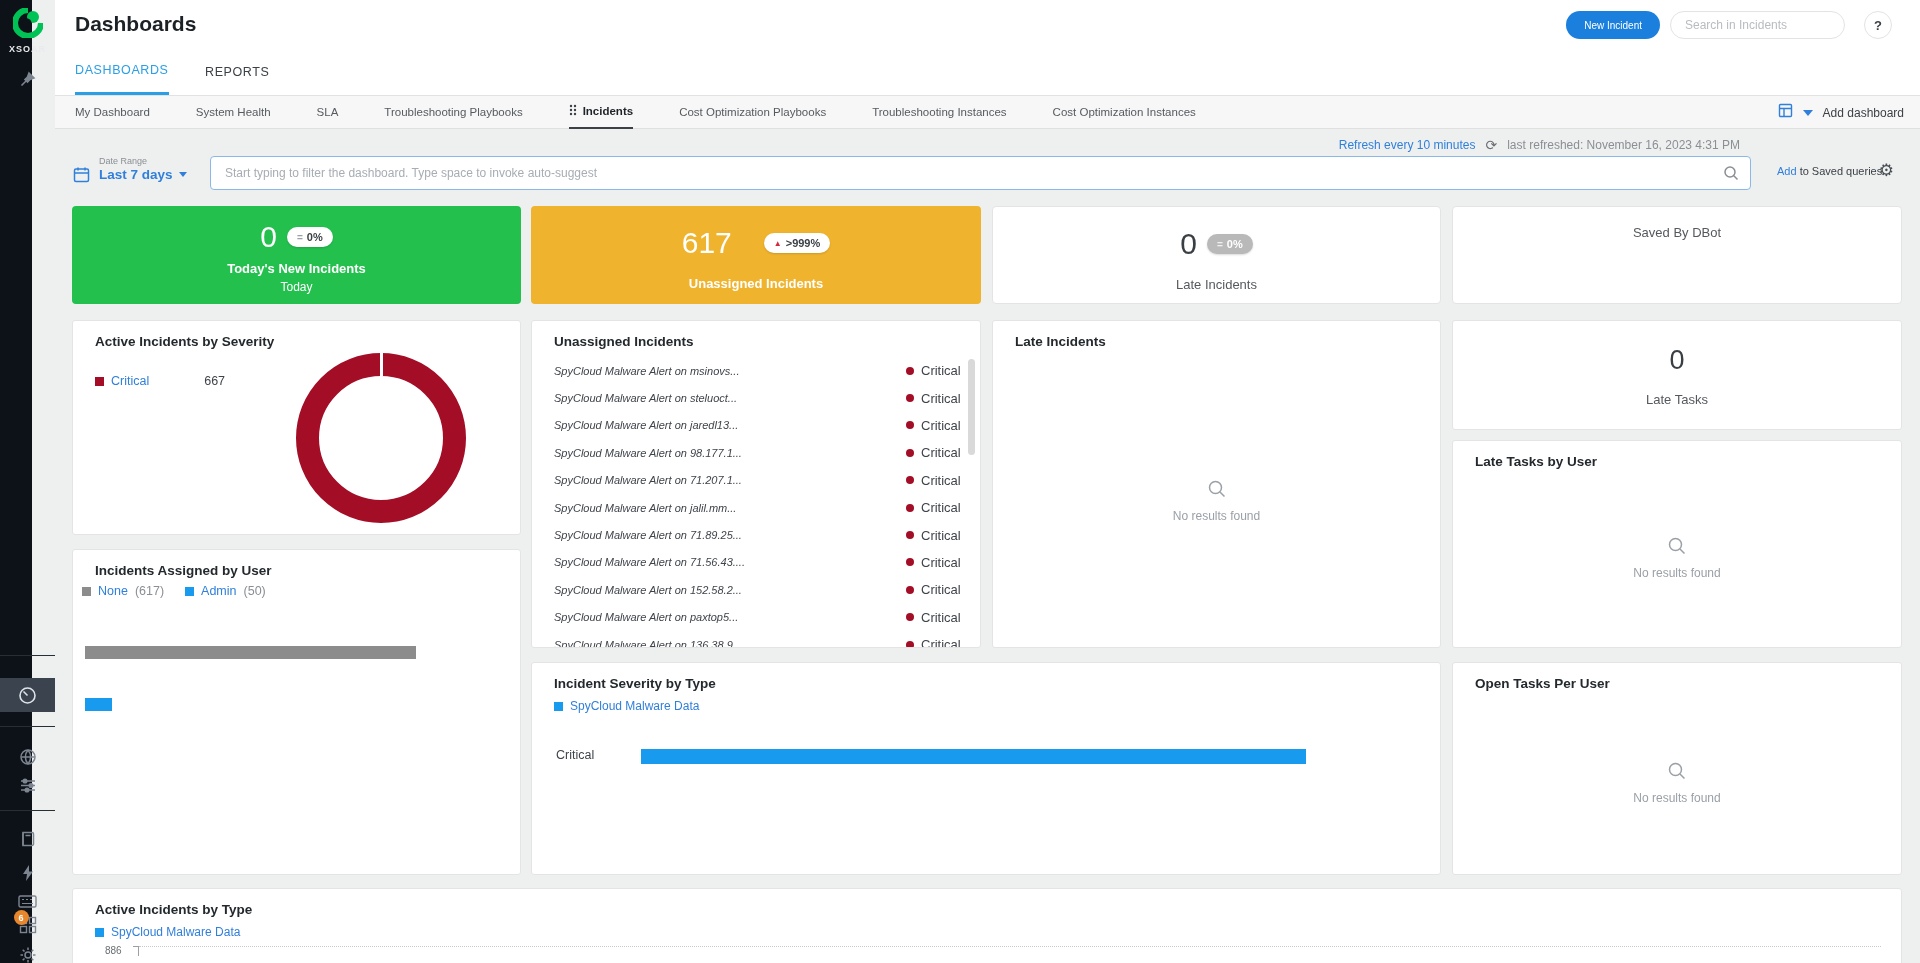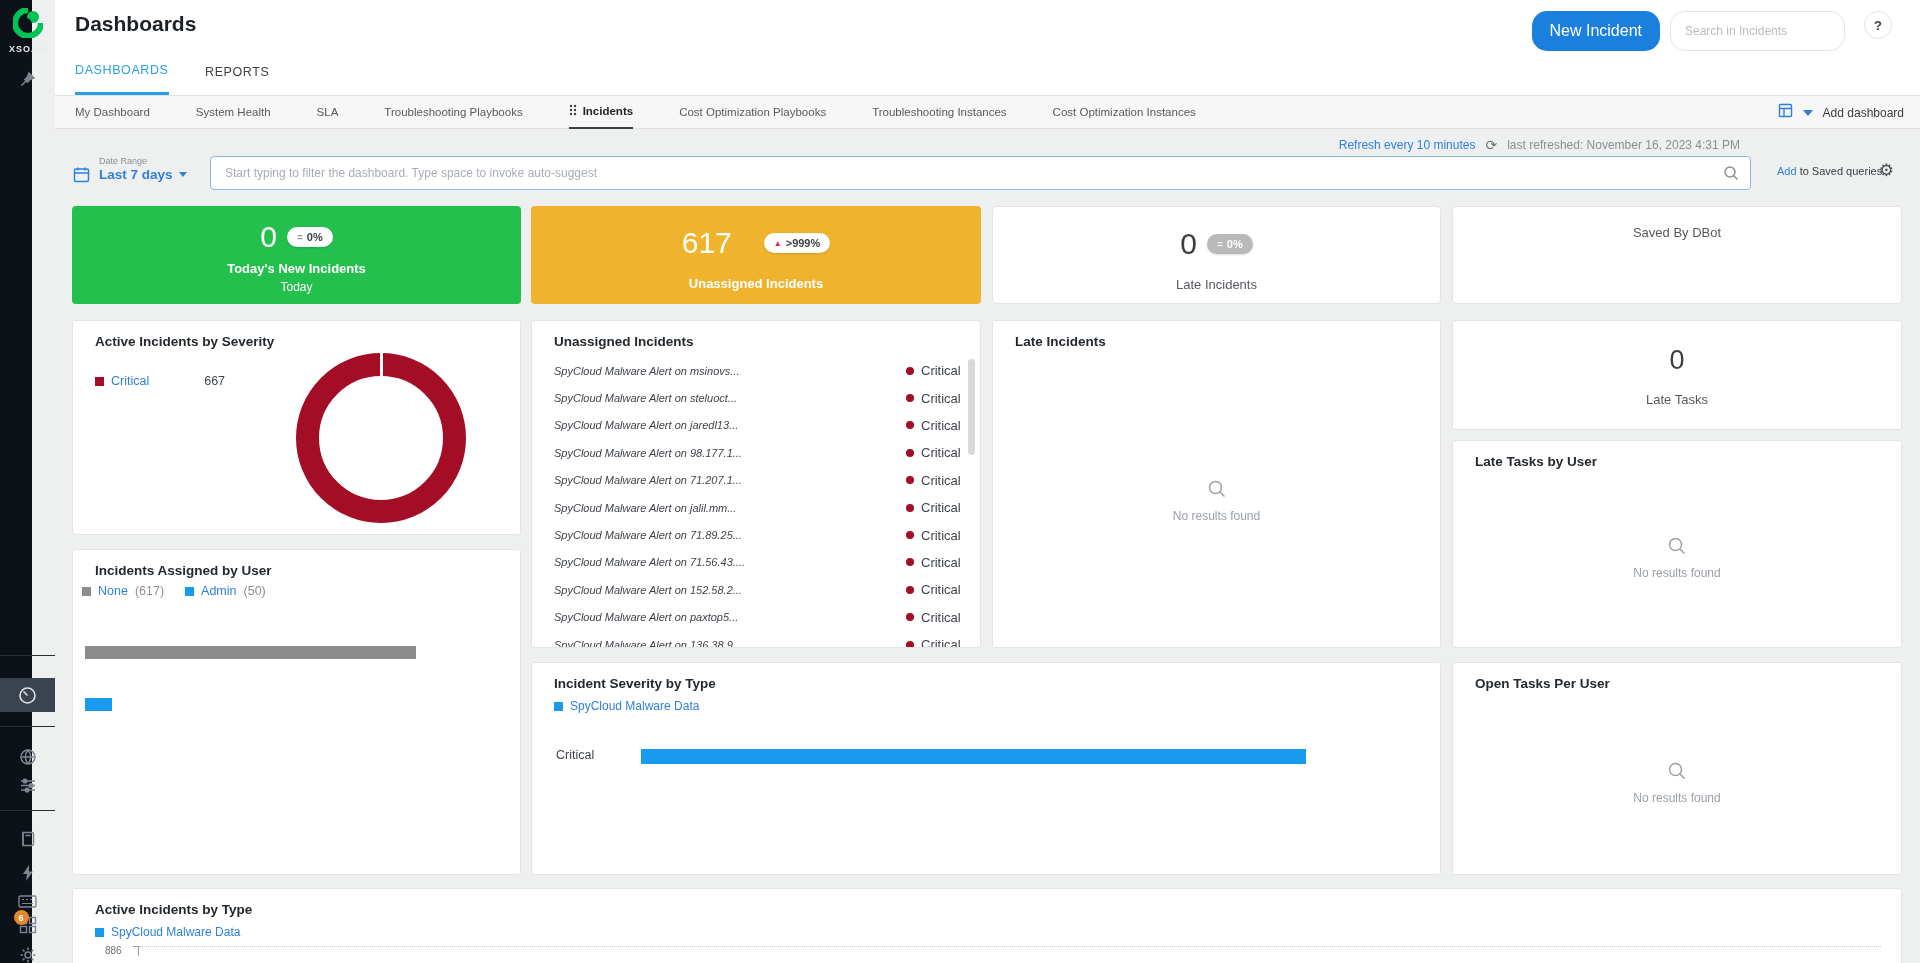--- a/index.html
+++ b/index.html
@@ -13,23 +13,23 @@
   .side-icon { position:absolute; left:0; width:55px; height:34px; display:flex; align-items:center; justify-content:center; color:#7d8590; }
   .side-icon.active { background:#3a434e; }
   .side-icon svg { display:block; }
   .side-divider { position:absolute; left:0; width:55px; height:1px; background:#272e36; }
   .badge { position:absolute; top:-6px; right:8px; min-width:15px; height:15px; border-radius:8px; background:#e8862c; color:#fff;
     font-size:9px; font-weight:bold; display:flex; align-items:center; justify-content:center; padding:0 3px; }
 
   
   .header { position:absolute; left:55px; top:0; right:0; height:48px; background:#fff; z-index:20; }
   .page-title { position:absolute; left:20px; top:12px; font-size:21px; font-weight:bold; color:#1c2126; }
-  .btn-new { position:absolute; right:260px; top:11px; height:40px; padding:0 18px; background:#1b7fdd; color:#fff; border:none;
-    border-radius:15px; font-size:16px; font-family:inherit; cursor:pointer; }
-  .top-search { position:absolute; right:75px; top:11px; width:175px; height:40px; border:1px solid #e3e3e3; border-radius:15px;
+  .btn-new { position:absolute; right:260px; top:11px; height:28px; padding:0 18px; background:#1b7fdd; color:#fff; border:none;
+    border-radius:15px; font-size:10px; font-family:inherit; cursor:pointer; }
+  .top-search { position:absolute; right:75px; top:11px; width:175px; height:28px; border:1px solid #e3e3e3; border-radius:15px;
     padding:13px 14px; font-size:12px; color:#3c4146; font-family:inherit; background:#fff; }
   .top-search::placeholder { color:#b8bcc0; }
   .btn-help { position:absolute; right:28px; top:11px; width:28px; height:28px; border-radius:50%; border:1px solid #e3e3e3;
     background:#fff; font-size:13px; font-weight:bold; color:#3c4146; cursor:pointer; }
 
   
   .main-tabs { position:absolute; left:55px; top:48px; right:0; height:48px; background:#fff; border-bottom:1px solid #e2e2e2; z-index:19; }
   .main-tab { position:absolute; top:0; height:47px; display:flex; align-items:center; font-size:12.5px; letter-spacing:.6px; cursor:pointer; }
   .main-tab.active { color:#2b9fe6; border-bottom:3px solid #2b9fe6; }
   .main-tab.inactive { color:#3c4146; }

